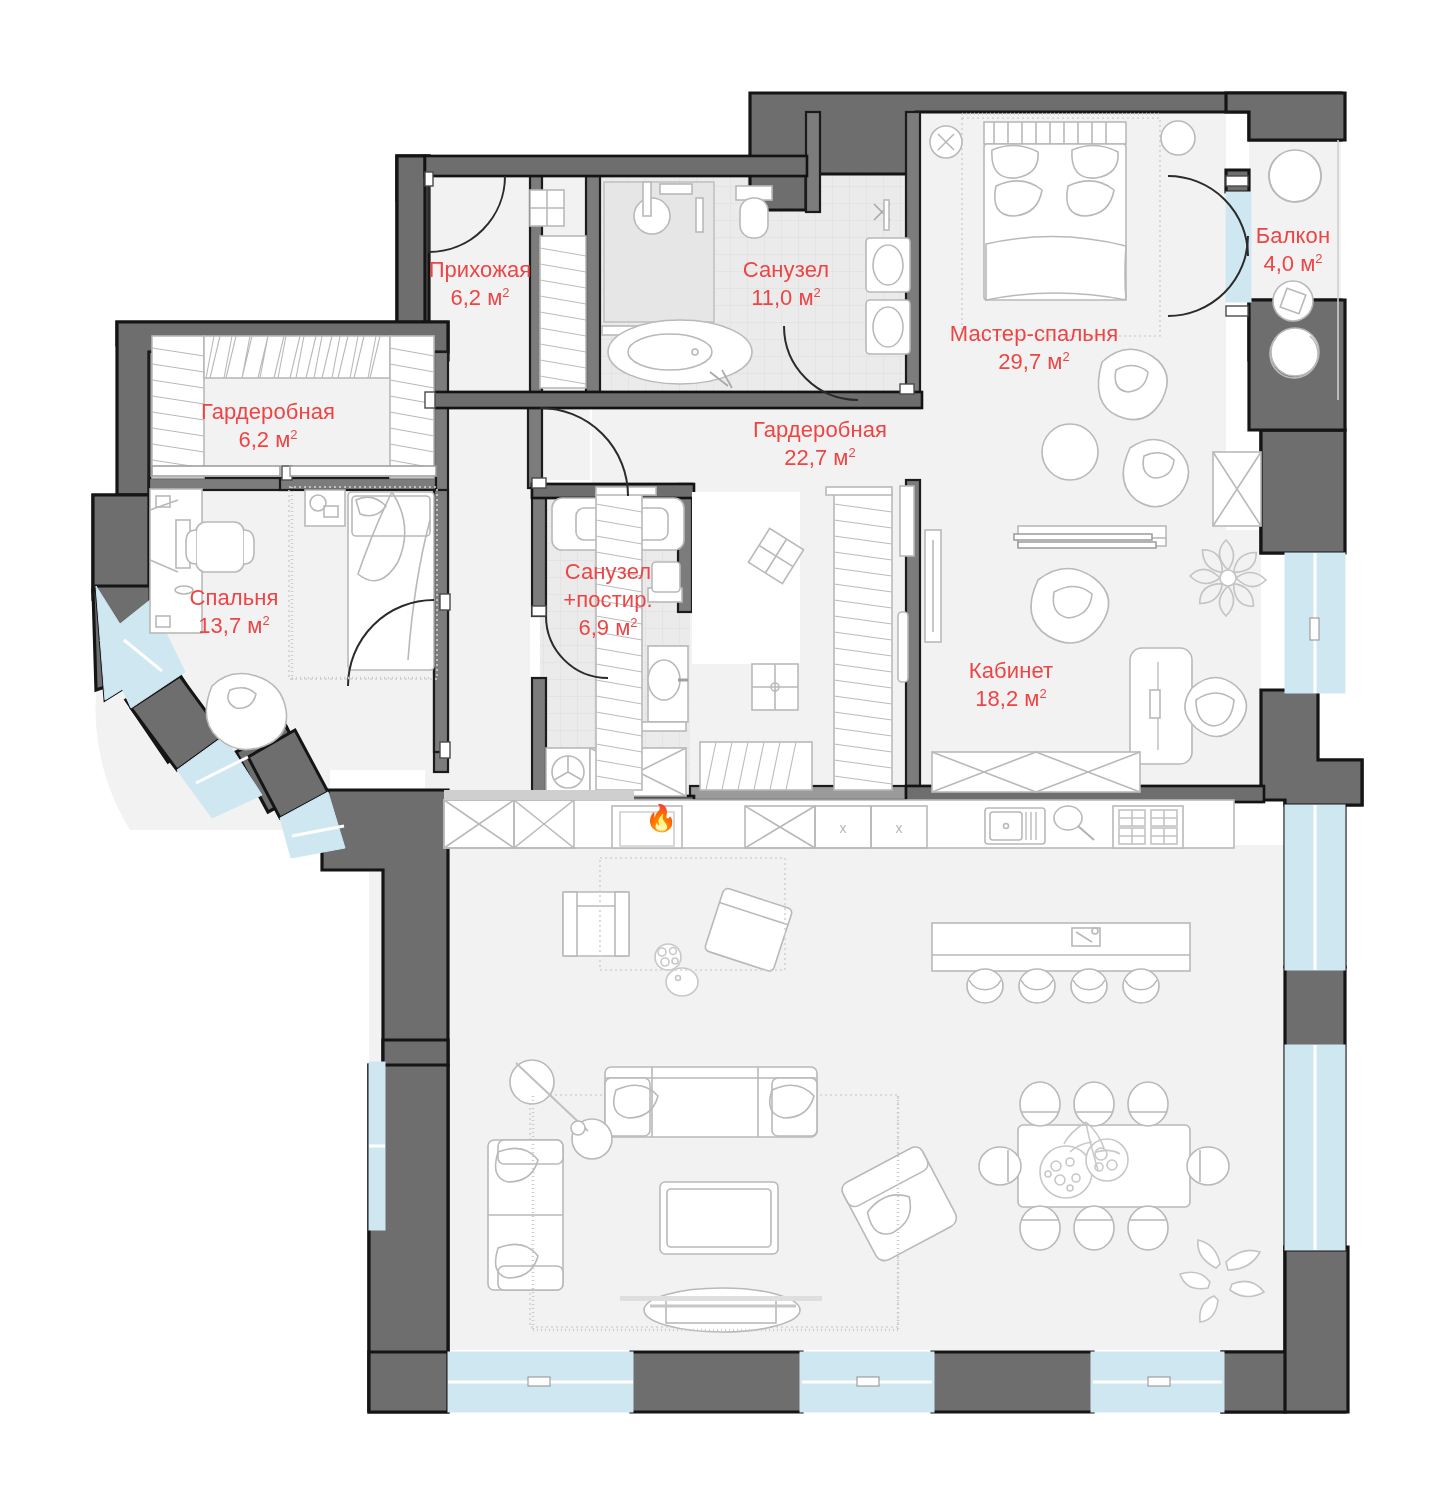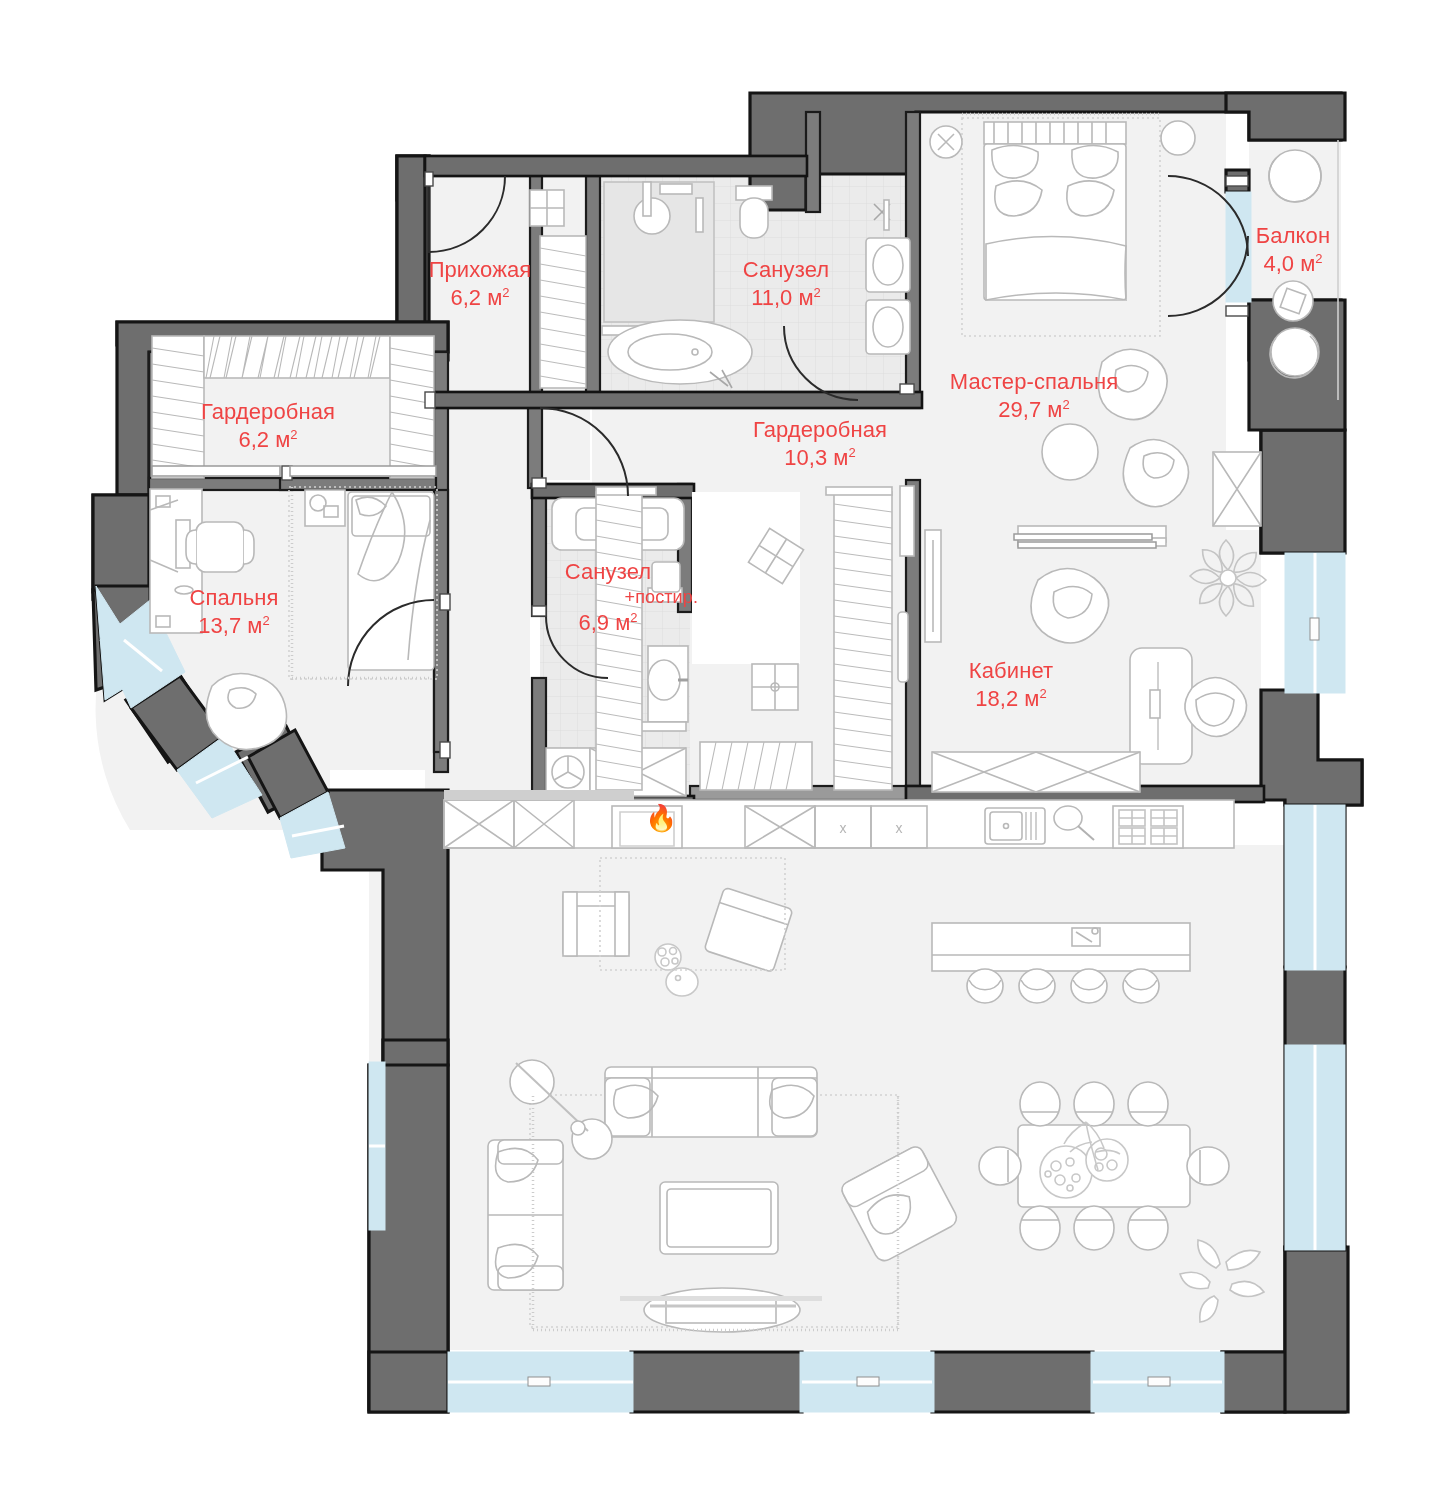--- a/index.html
+++ b/index.html
@@ -2,21 +2,21 @@
 <html><head>
 <meta charset="utf-8">
 <style>
   html,body{margin:0;padding:0;background:#ffffff;}
   body{font-family:"Liberation Sans","DejaVu Sans",sans-serif;}
   #plan-root{position:relative;width:1450px;height:1500px;background:#ffffff;overflow:hidden;}
   #plan-svg{position:absolute;left:0;top:0;width:1450px;height:1500px;}
   .room-label{position:absolute;text-align:center;color:#ef4444;line-height:1.28;
      font-family:"Liberation Sans","DejaVu Sans",sans-serif;pointer-events:none;}
   .room-label .nm{display:block;font-size:22px;letter-spacing:0.1px;white-space:nowrap;}
-  .room-label .nm2{display:block;font-size:18px;letter-spacing:0.1px;white-space:nowrap;text-align:right;}
+  .room-label .nm2{display:block;font-size:22px;letter-spacing:0.1px;white-space:nowrap;}
   .room-label .ar{display:block;font-size:22px;}
   .room-label sup{font-size:13px;vertical-align:super;line-height:0;}
   .fire-icon{position:absolute;font-size:26px;line-height:1;}
 </style>
 </head>
 <body>
 
 <div id="plan-root">
 
 <svg id="plan-svg" viewBox="0 0 1450 1500">
@@ -637,39 +637,39 @@
 <div class="room-label" style="left:380px;top:256px;width:200px;">
   <span class="nm">Прихожая</span>
   <span class="ar"><span>6,2</span> м<sup>2</sup></span>
 </div>
 
 <div class="room-label" style="left:686px;top:256px;width:200px;">
   <span class="nm">Санузел</span>
   <span class="ar"><span>11,0</span> м<sup>2</sup></span>
 </div>
 
-<div class="room-label" style="left:909px;top:320px;width:250px;margin-top:48px;">
+<div class="room-label" style="left:909px;top:320px;width:250px;">
   <span class="nm">Мастер-спальня</span>
   <span class="ar"><span>29,7</span> м<sup>2</sup></span>
 </div>
 
 <div class="room-label" style="left:1213px;top:222px;width:160px;">
   <span class="nm">Балкон</span>
   <span class="ar"><span>4,0</span> м<sup>2</sup></span>
 </div>
 
 <div class="room-label" style="left:168px;top:398px;width:200px;">
   <span class="nm">Гардеробная</span>
   <span class="ar"><span>6,2</span> м<sup>2</sup></span>
 </div>
 
 
 <div class="room-label" style="left:720px;top:416px;width:200px;">
   <span class="nm">Гардеробная</span>
-  <span class="ar"><span>10,3</span> м<sup>2</sup></span>
+  <span class="ar"><span>22,7</span> м<sup>2</sup></span>
 </div>
 
 <div class="room-label" style="left:134px;top:584px;width:200px;">
   <span class="nm">Спальня</span>
   <span class="ar"><span>13,7</span> м<sup>2</sup></span>
 </div>
 
 <div class="room-label" style="left:518px;top:558px;width:180px;">
   <span class="nm">Санузел</span>
   <span class="nm2">+постир.</span>

